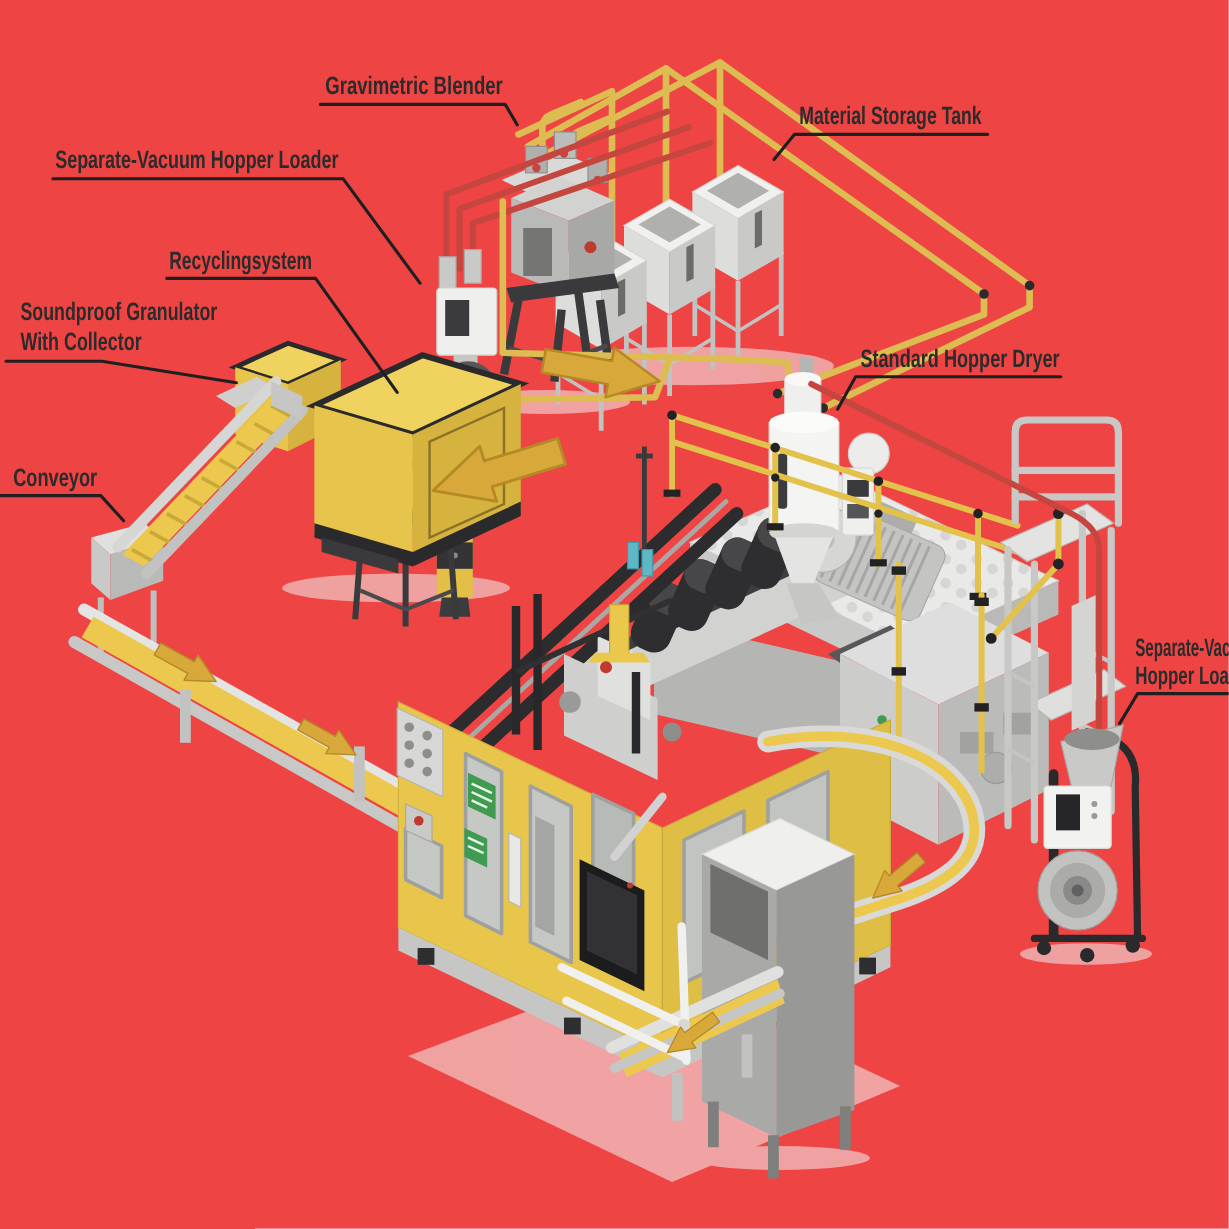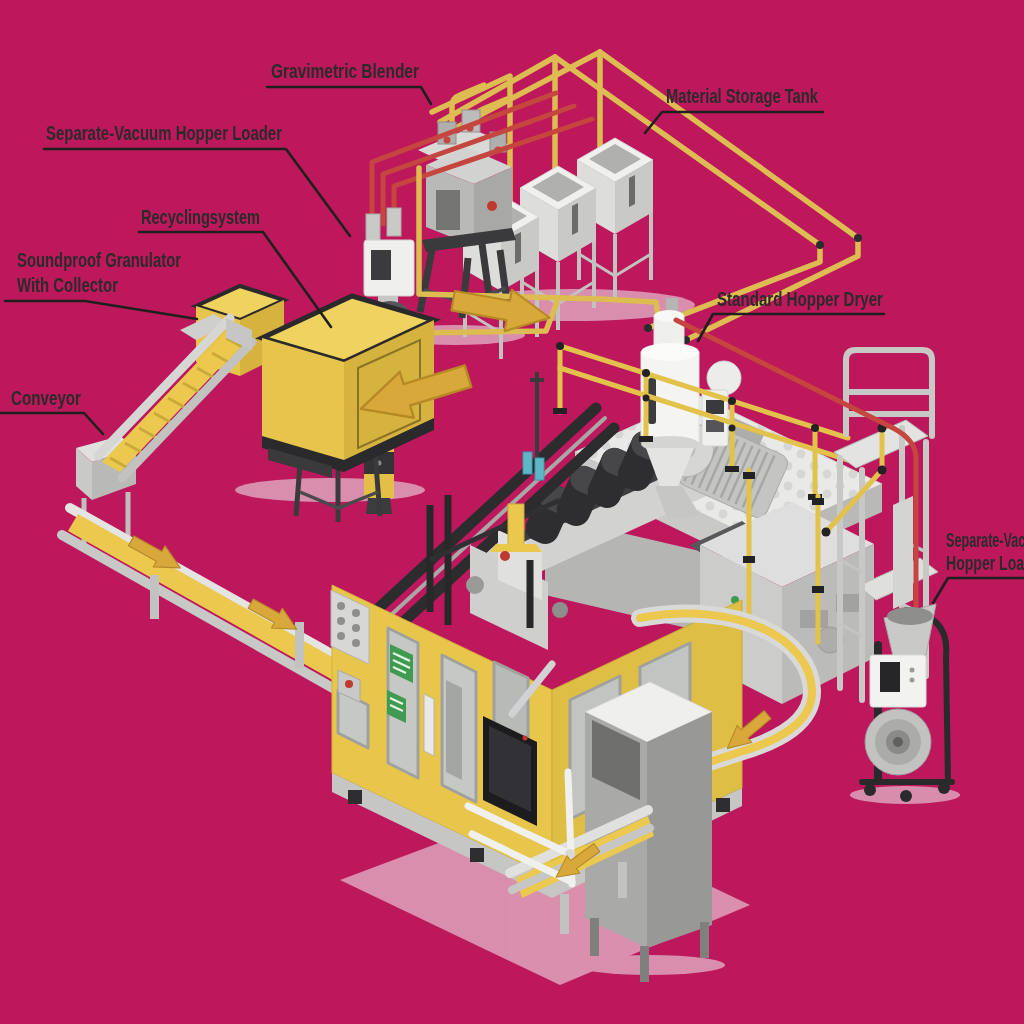--- a/index.html
+++ b/index.html
@@ -1,16 +1,16 @@
 <!DOCTYPE html>
 <html><head>
 <meta charset="utf-8">
 <style>
   html,body{margin:0;padding:0;background:#ffffff;}
-  .stage{width:1024px;height:1024px;position:relative;background:#be185d;overflow:hidden;}
+  .stage{width:1024px;height:1024px;position:relative;background:#ef4444;overflow:hidden;}
   svg{display:block;}
   .lbl{font-family:"Liberation Sans",sans-serif;font-weight:bold;font-size:21px;fill:#2b2b2b;}
   .leader{fill:none;stroke:#1f1f1f;stroke-width:2.6;stroke-linecap:round;stroke-linejoin:round;}
   .pipeY{fill:none;stroke:#ddbc52;stroke-width:5.5;stroke-linecap:round;stroke-linejoin:round;}
   .pipeR{fill:none;stroke:#c4463f;stroke-width:5;stroke-linecap:round;stroke-linejoin:round;}
   .rail{fill:none;stroke:#e3c24b;stroke-width:5;stroke-linecap:round;}
   .grayfr{fill:none;stroke:#c8c8c6;stroke-width:6;stroke-linecap:round;}
   .whitetube{fill:none;stroke:#f0f0ee;stroke-width:7;stroke-linecap:round;}
 </style>
 </head>

